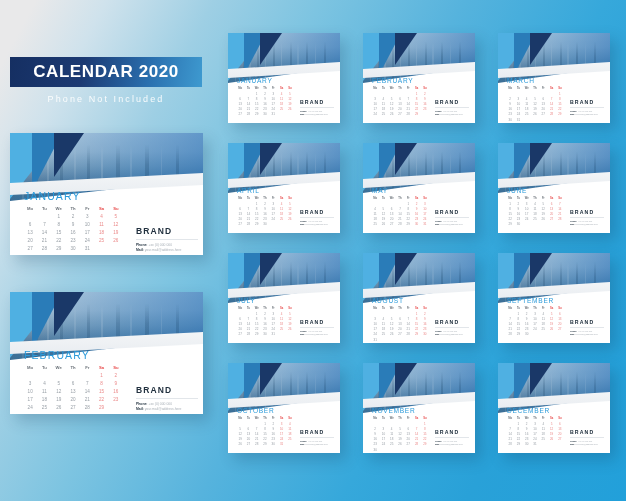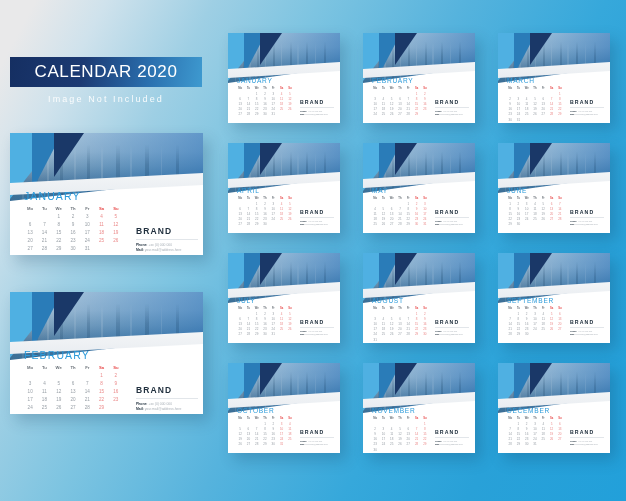--- a/index.html
+++ b/index.html
@@ -22,21 +22,21 @@
         #22a0da 100%);
   }
   
   .title-wrap{position:absolute;left:10px;top:57px;width:192px;}
   .title-bar{
     height:30px;width:192px;
     background:linear-gradient(100deg,#152f62 0%,#1c3a73 38%,#2a6fae 72%,#3e9ad0 100%);
     display:flex;align-items:center;justify-content:center;
   }
   .title-bar span{
-    color:#ffffff;font-weight:normal;font-size:17px;letter-spacing:0.6px;
+    color:#ffffff;font-weight:bold;font-size:17px;letter-spacing:0.6px;
     font-family:"Liberation Sans", sans-serif;
   }
   .subtitle{
     margin-top:7px;text-align:center;color:#ffffff;opacity:.92;
     font-size:9px;letter-spacing:2.1px;
   }
 
   
   .card{
     position:absolute;background:#ffffff;overflow:hidden;
@@ -153,21 +153,21 @@
 </style>
 </head>
 <body>
 
 <div class="stage">
 
   <div class="title-wrap">
     <div class="title-bar">
       <span>CALENDAR 2020</span>
     </div>
-    <div class="subtitle">Image Not Included</div>
+    <div class="subtitle">Phone Not Included</div>
   </div>
 
   <div id="featured-host">
       <div class="card big" style="left: 10px; top: 133px;">
         <div class="photo">
           <div class="sky"></div>
         </div>
         <div class="rib rib-a"></div>
         <div class="rib rib-b"></div>
         <div class="rib rib-c"></div>

